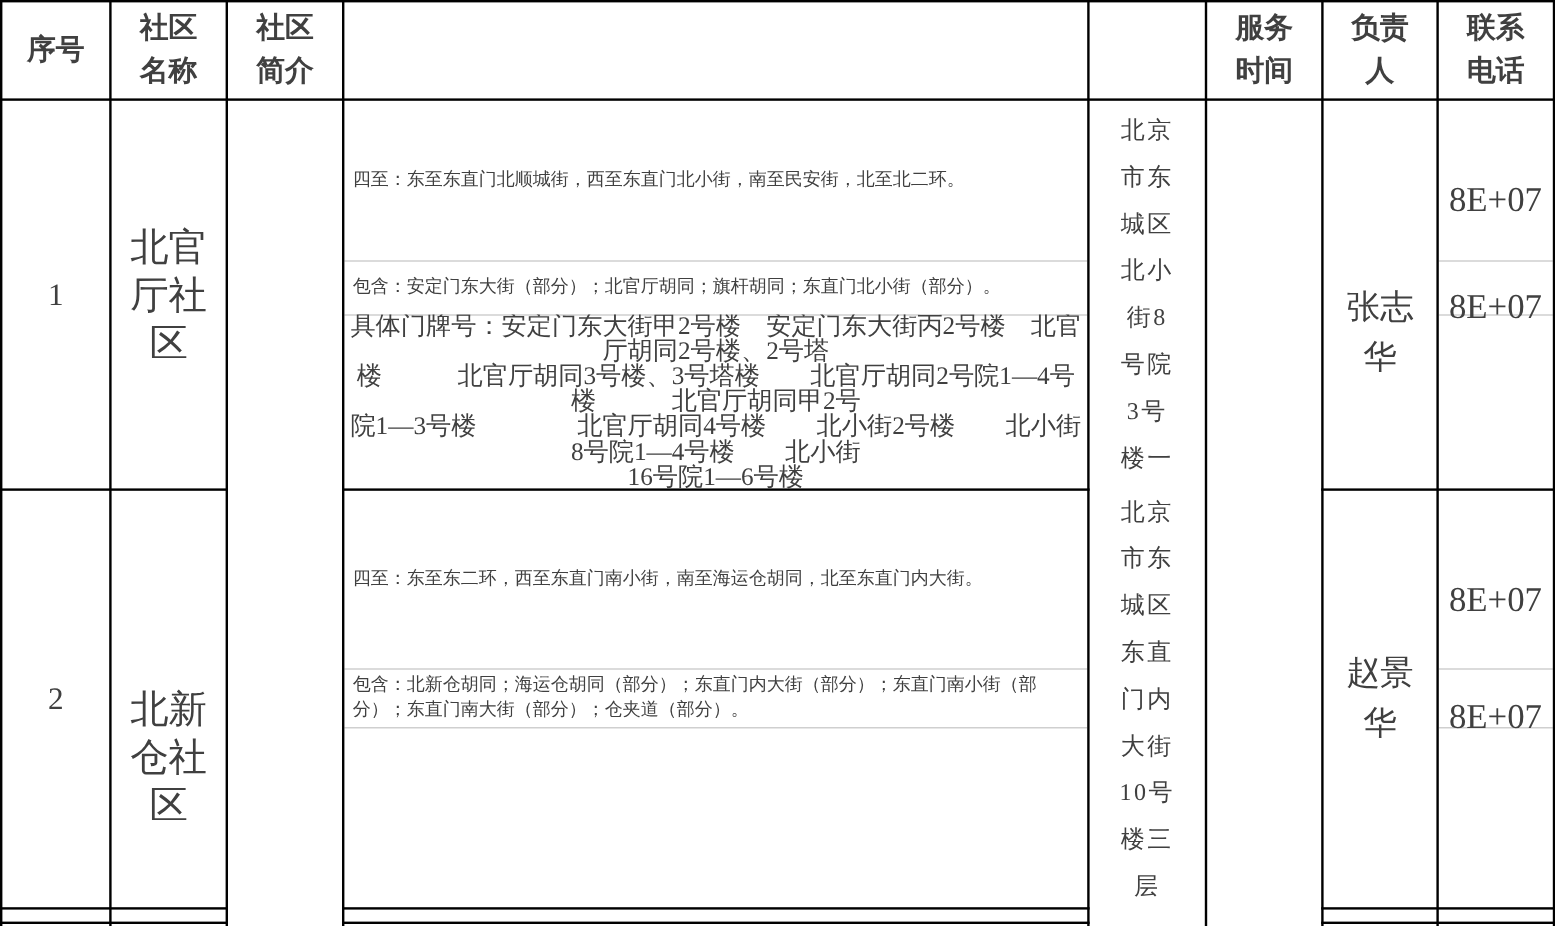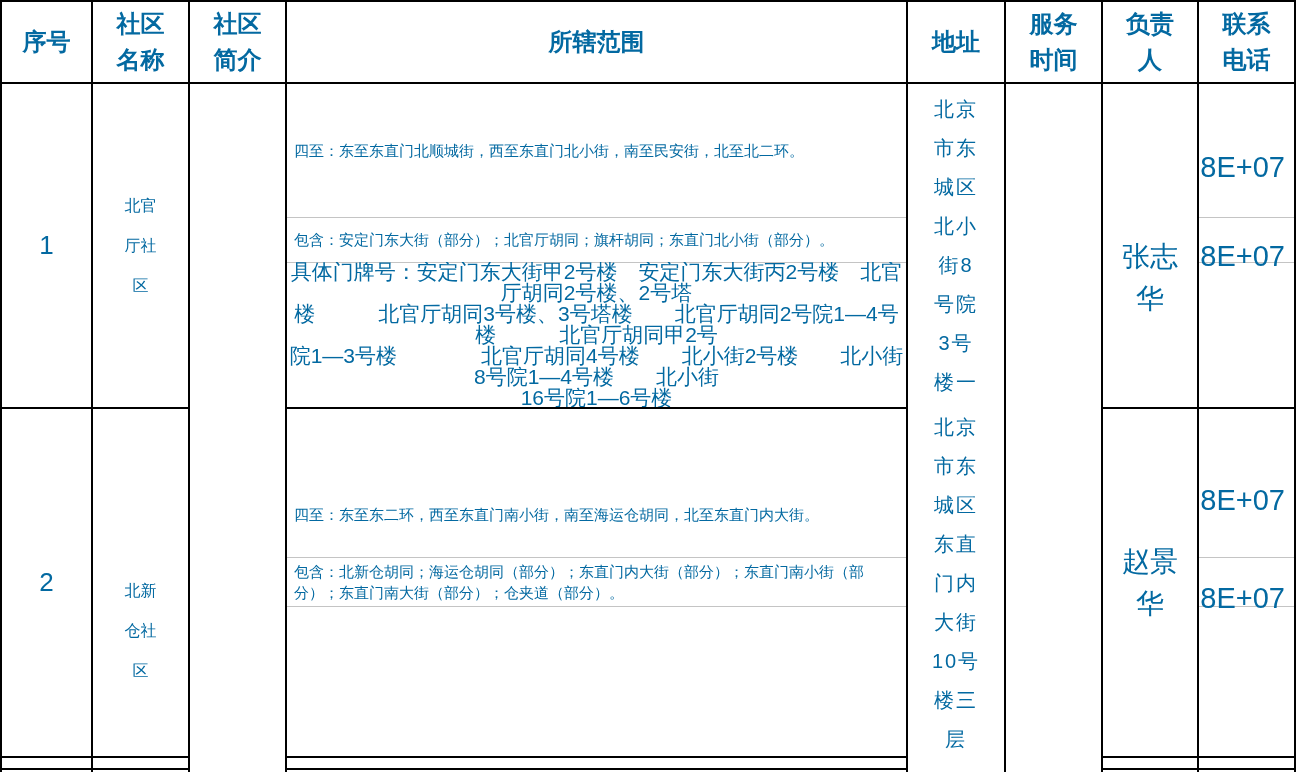--- a/index.html
+++ b/index.html
@@ -1,26 +1,26 @@
 <!DOCTYPE html>
 <html><head>
 <meta charset="utf-8">
 <style>
   html,body{margin:0;padding:0;background:#fff;}
   .sheet{
     position:relative;width:1296px;height:772px;background:#fff;overflow:hidden;
-    font-family:Liberation Sans, sans-serif;color:#0369a1;
+    font-family:Liberation Serif, serif;color:#404040;
   }
   .cell{
     position:absolute;display:flex;align-items:center;justify-content:center;
     white-space:pre-line;overflow:hidden;box-sizing:border-box;text-align:center;
   }
   .head{font-weight:bold;font-size:24px;line-height:36px;}
   .num{font-size:26px;}
-  .name{font-size:16px;line-height:40px;}
+  .name{font-size:32px;line-height:40px;}
   .scope-left{justify-content:flex-start;text-align:left;font-size:15px;line-height:21px;padding:0 7px;}
   .scope-center{font-size:21px;line-height:21px;padding:0 2px;}
   .addr{font-size:20px;line-height:39px;letter-spacing:2px;}
   .mgr{font-size:28px;line-height:42px;}
   .phone{font-size:29px;justify-content:flex-end;padding-right:9px;margin-top:17px;}
   .vl{position:absolute;top:0;width:2px;height:772px;background:#000;}
   .hl{position:absolute;height:2px;background:#000;}
   .fl{position:absolute;height:1px;background:#c4c4c4;}
 </style>
 </head>
@@ -35,22 +35,20 @@
   <div class="fl" style="left:1199px;top:217px;width:95px;"></div>
   <div class="fl" style="left:1199px;top:262px;width:95px;"></div>
   <div class="fl" style="left:1199px;top:557px;width:95px;"></div>
   <div class="fl" style="left:1199px;top:606px;width:95px;"></div>
 
   <div class="cell head" style="left:2px;top:2px;width:89px;height:80px;">序号</div>
   <div class="cell head" style="left:93px;top:2px;width:95px;height:80px;">社区
 名称</div>
   <div class="cell head" style="left:190px;top:2px;width:95px;height:80px;">社区
 简介</div>
-  <div class="cell head" style="left:287px;top:2px;width:619px;height:80px;">所辖范围</div>
-  <div class="cell head" style="left:908px;top:2px;width:96px;height:80px;">地址</div>
   <div class="cell head" style="left:1006px;top:2px;width:95px;height:80px;">服务
 时间</div>
   <div class="cell head" style="left:1103px;top:2px;width:94px;height:80px;">负责
 人</div>
   <div class="cell head" style="left:1199px;top:2px;width:95px;height:80px;">联系
 电话</div>
 
   <div class="cell num" style="left:2px;top:84px;width:89px;height:323px;">1</div>
   <div class="cell name" style="left:93px;top:84px;width:95px;height:323px;">北官
 厅社
@@ -74,21 +72,21 @@
   <div class="cell mgr" style="left:1103px;top:84px;width:94px;height:323px;margin-top:32px;">张志
 华</div>
   <div class="cell phone" style="left:1199px;top:84px;width:95px;height:133px;">8E+07</div>
   <div class="cell phone" style="left:1199px;top:217px;width:95px;height:45px;">8E+07</div>
 
   <div class="cell num" style="left:2px;top:409px;width:89px;height:347px;">2</div>
   <div class="cell name" style="left:93px;top:409px;width:95px;height:444px;">北新
 仓社
 区</div>
   <div class="cell" style="left:190px;top:409px;width:95px;height:347px;"></div>
-  <div class="cell scope-left" style="left:287px;top:409px;width:619px;height:148px;margin-top:31px;">四至：东至东二环，西至东直门南小街，南至海运仓胡同，北至东直门内大街。</div>
+  <div class="cell scope-left" style="left:287px;top:409px;width:619px;height:148px;">四至：东至东二环，西至东直门南小街，南至海运仓胡同，北至东直门内大街。</div>
   <div class="cell scope-left" style="left:287px;top:557px;width:619px;height:49px;">包含：北新仓胡同；海运仓胡同（部分）；东直门内大街（部分）；东直门南小街（部
 分）；东直门南大街（部分）；仓夹道（部分）。</div>
   <div class="cell addr" style="left:908px;top:409px;width:96px;height:349px;">北京
 市东
 城区
 东直
 门内
 大街
 10号
 楼三

